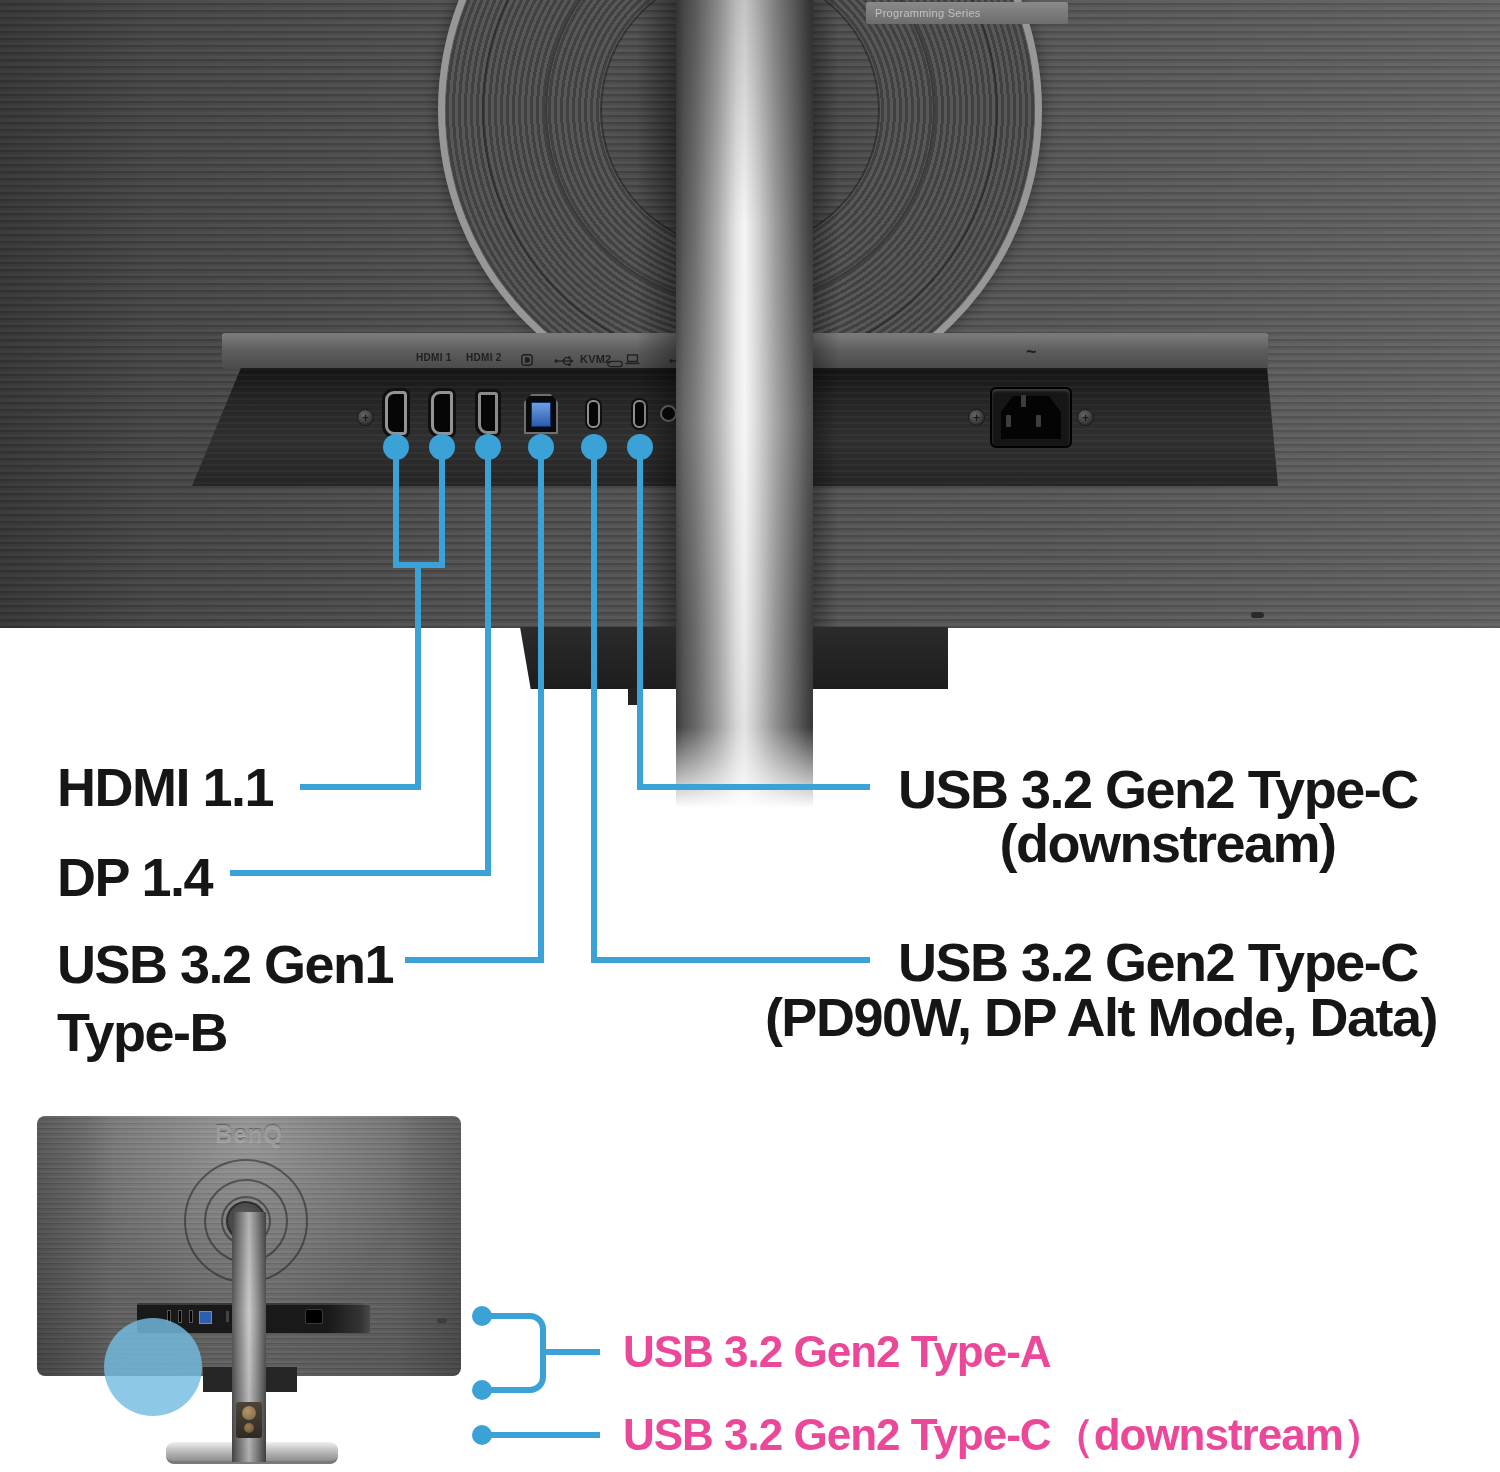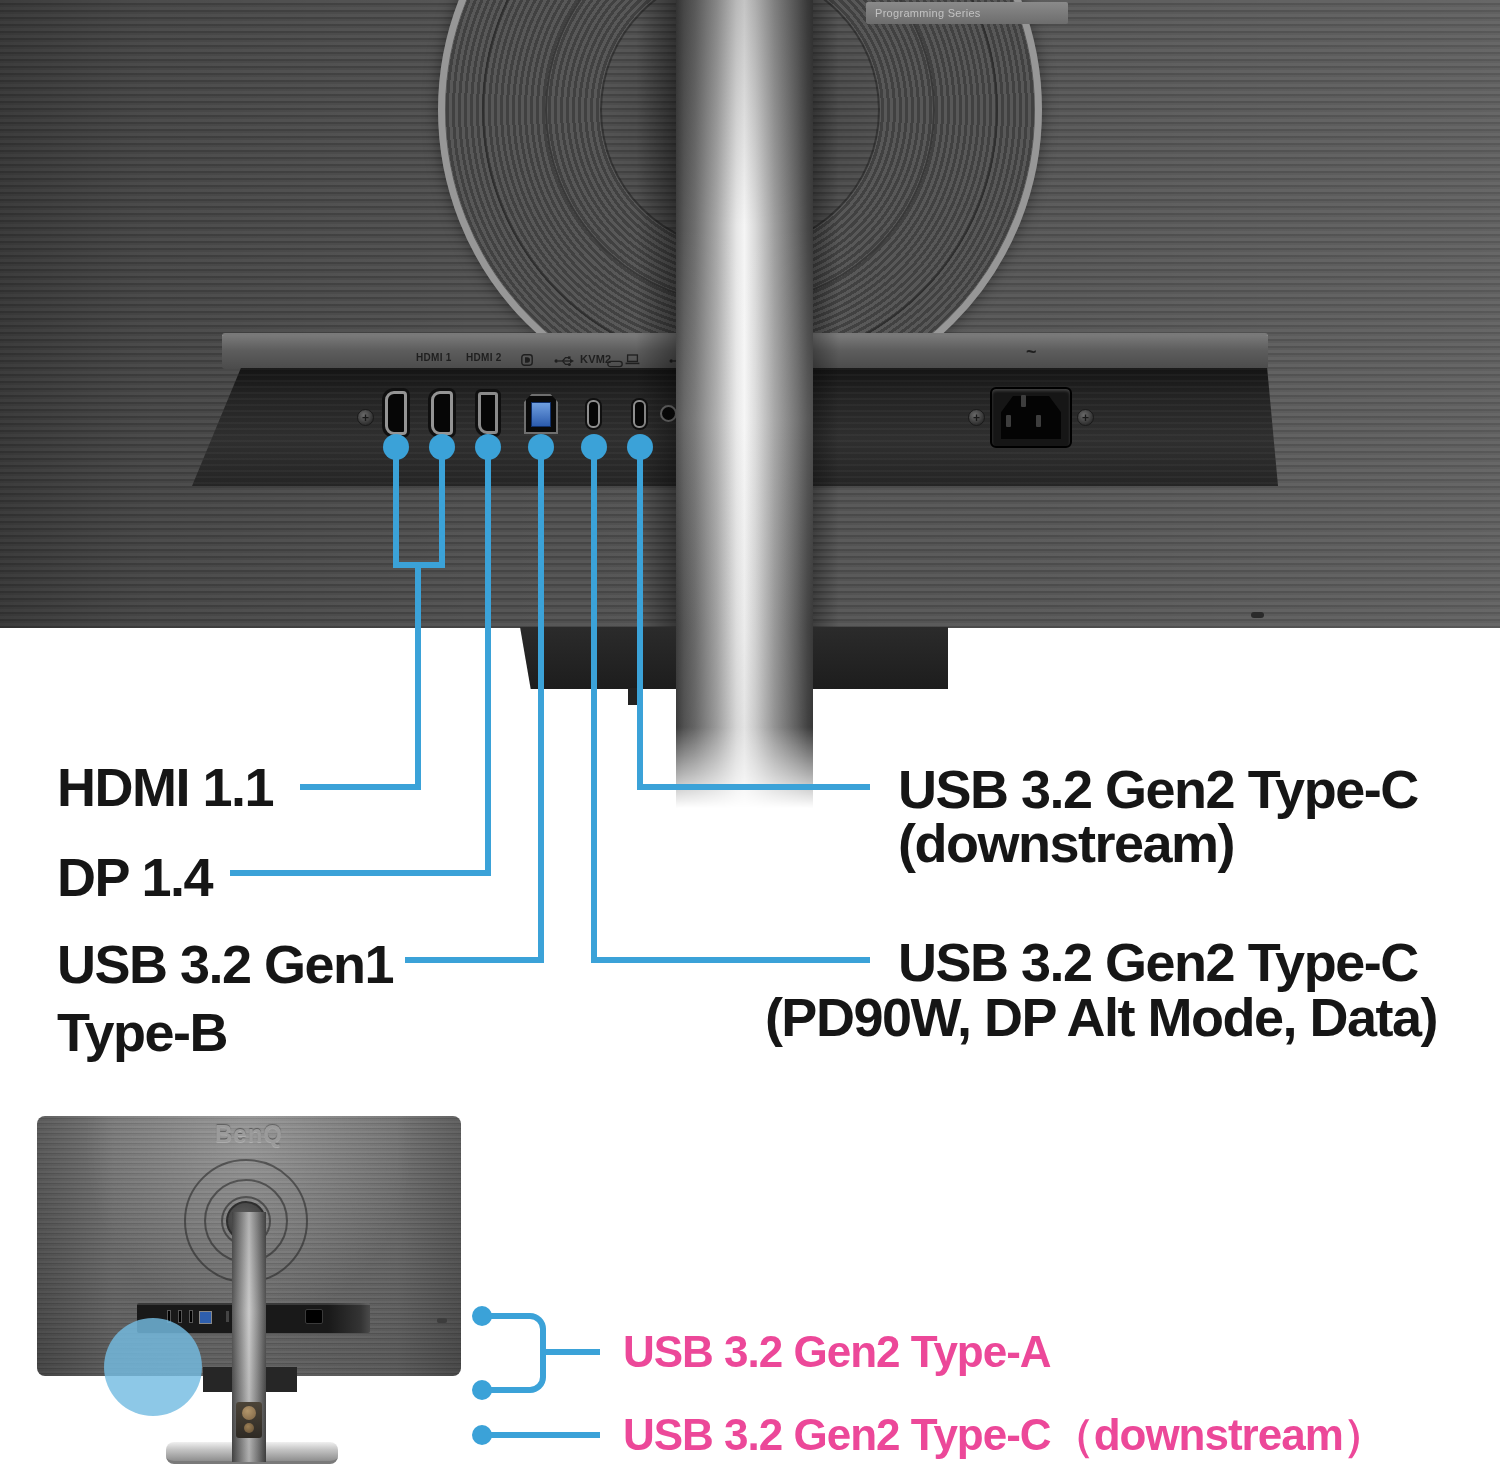--- a/index.html
+++ b/index.html
@@ -277,21 +277,21 @@
   <div class="co co-line" style="left:637px; top:784px; width:233px; height:6px;"></div>
 
   <div class="big-label" style="left:57px; top:756px;">HDMI 1.1</div>
   <div class="big-label" style="left:57px; top:846px;">DP 1.4</div>
   <div class="big-label two-line" style="left:57px; top:930px; width:420px;">
     <div>USB 3.2 Gen1</div>
     <div>Type-B</div>
   </div>
 
   <div class="big-label" style="left:898px; top:758px;">USB 3.2 Gen2 Type-C</div>
-  <div class="big-label" style="left:898px; top:812px; width:539px; text-align:left;">(downstream)</div>
+  <div class="big-label" style="left:898px; top:812px; width:539px; text-align:center;">(downstream)</div>
   <div class="big-label" style="left:898px; top:931px;">USB 3.2 Gen2 Type-C</div>
   <div class="big-label" style="left:660px; top:986px; width:777px; text-align:right;">(PD90W, DP Alt Mode, Data)</div>
 
   <div class="photo-small">
     <div class="mini-body"></div>
     <div class="mini-brand">BenQ</div>
     <div class="mini-ring" style="left:188px; top:88px; width:50px; height:50px;"></div>
     <div class="mini-ring" style="left:171px; top:71px; width:84px; height:84px;"></div>
     <div class="mini-ring" style="left:151px; top:51px; width:124px; height:124px;"></div>
     <div class="mini-hub"></div>

